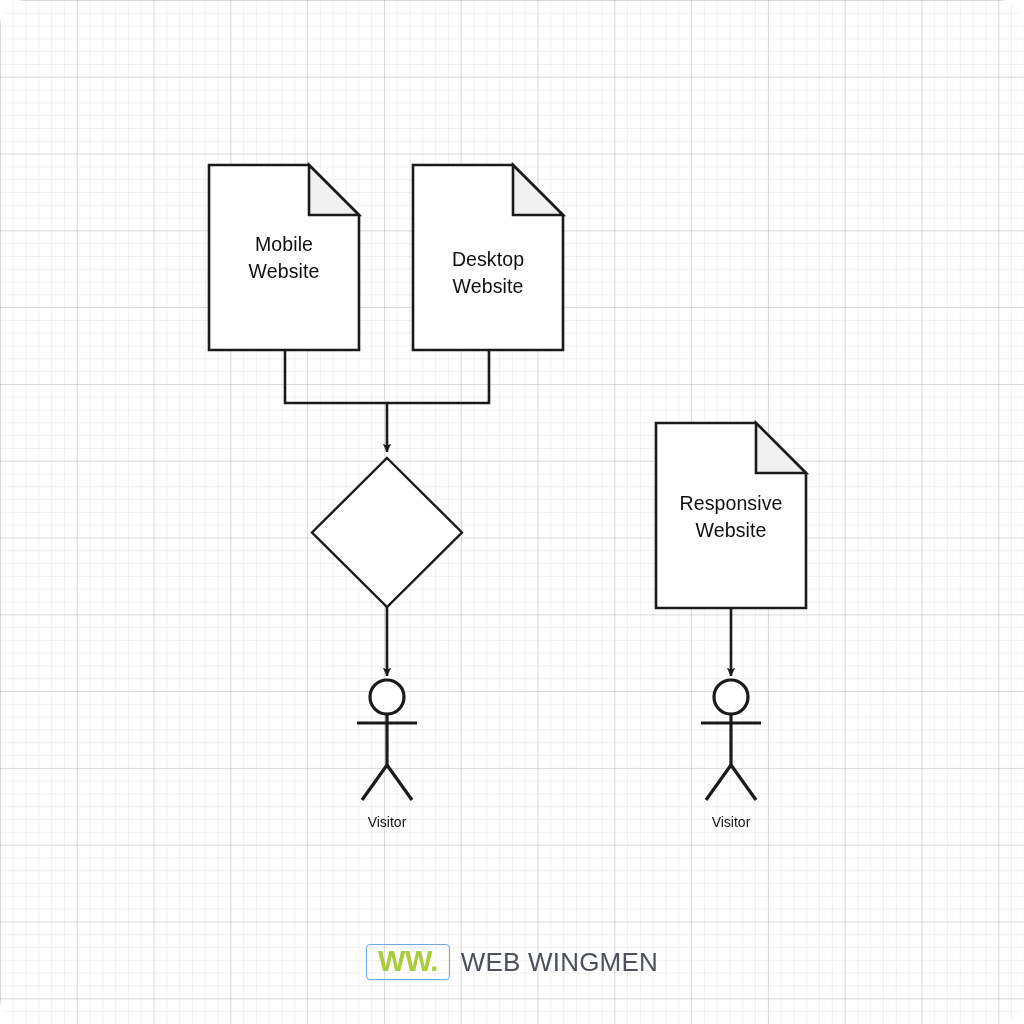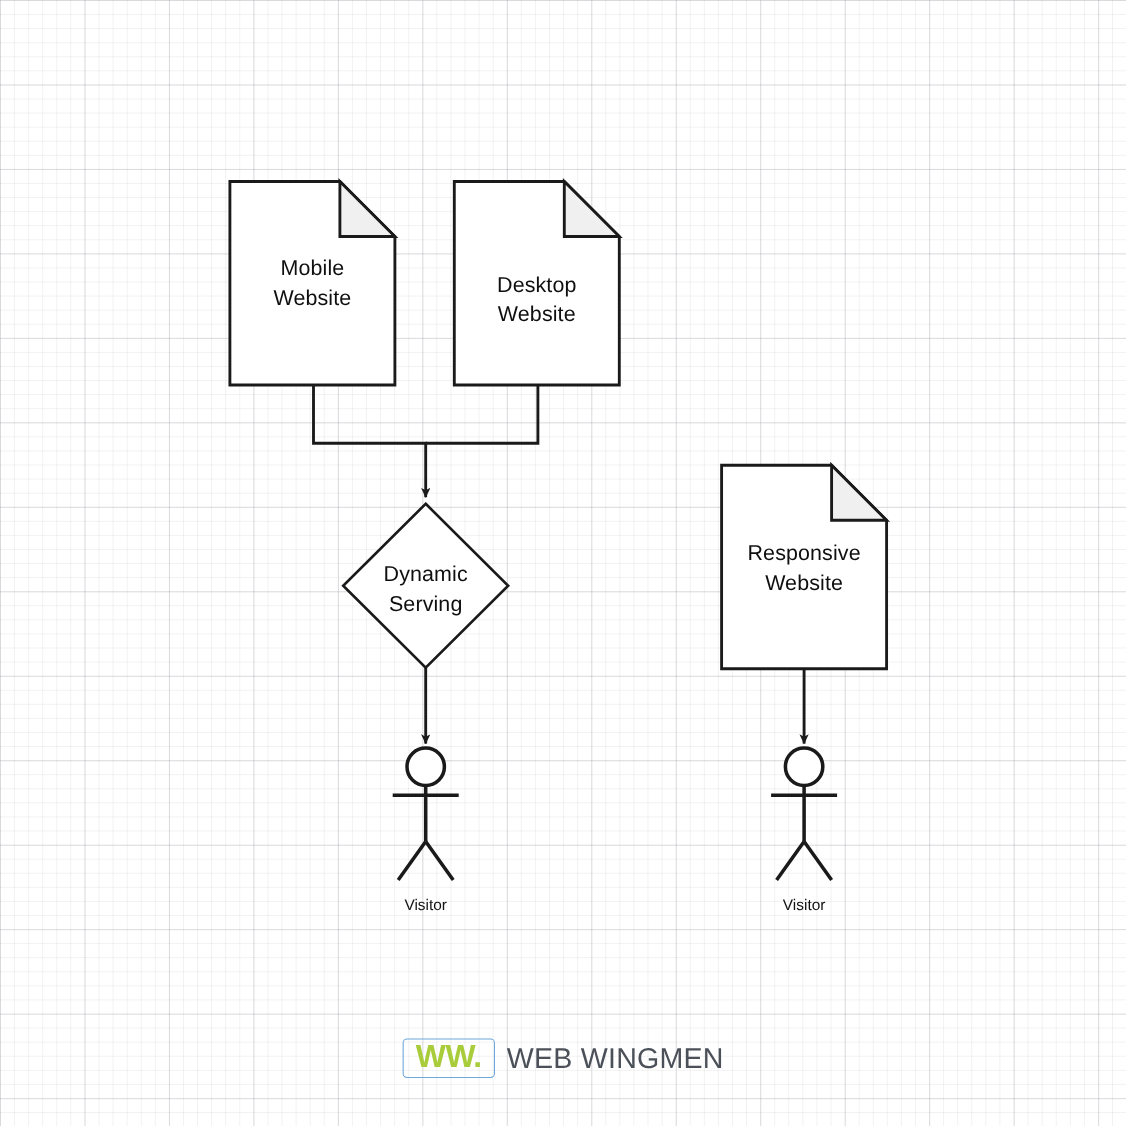--- a/index.html
+++ b/index.html
@@ -19,20 +19,21 @@
       linear-gradient(to right,  rgba(150,150,160,0.26) 1px, transparent 1px),
       linear-gradient(to bottom, rgba(150,150,160,0.26) 1px, transparent 1px);
     background-size:
       12.8px 12.8px,
       12.8px 12.8px,
       76.8px 76.8px,
       76.8px 76.8px;
     background-position: 0 0, 0 0, 0 0, 0 0;
     overflow: hidden;
     font-family: "Liberation Sans", sans-serif;
+    border-radius: 25px;
   }
 
   
   #diagram {
     position: absolute;
     left: 0; top: 0;
     width: 1024px;
     height: 1024px;
   }
 
@@ -158,22 +159,20 @@
       <line x1="731" y1="765" x2="756" y2="800" stroke="#1a1a1a" stroke-width="3.2"></line>
     </g>
   </svg>
 
   <div class="node-label" style="left:209px; top:231px; width:150px;">Mobile
 Website</div>
 
   <div class="node-label" style="left:413px; top:231px; width:150px;margin-top:15px;">Desktop
 Website</div>
 
-  <div class="node-label" style="left:312px; top:509px; width:150px;">Dynamic
-Serving</div>
 
   <div class="node-label" style="left:656px; top:490px; width:150px;">Responsive
 Website</div>
 
   <div class="actor-label" style="left:312px; top:810px; width:150px;">Visitor</div>
 
   <div class="actor-label" style="left:656px; top:810px; width:150px;">Visitor</div>
 
   <div id="footer">
     <div id="logo-row">

